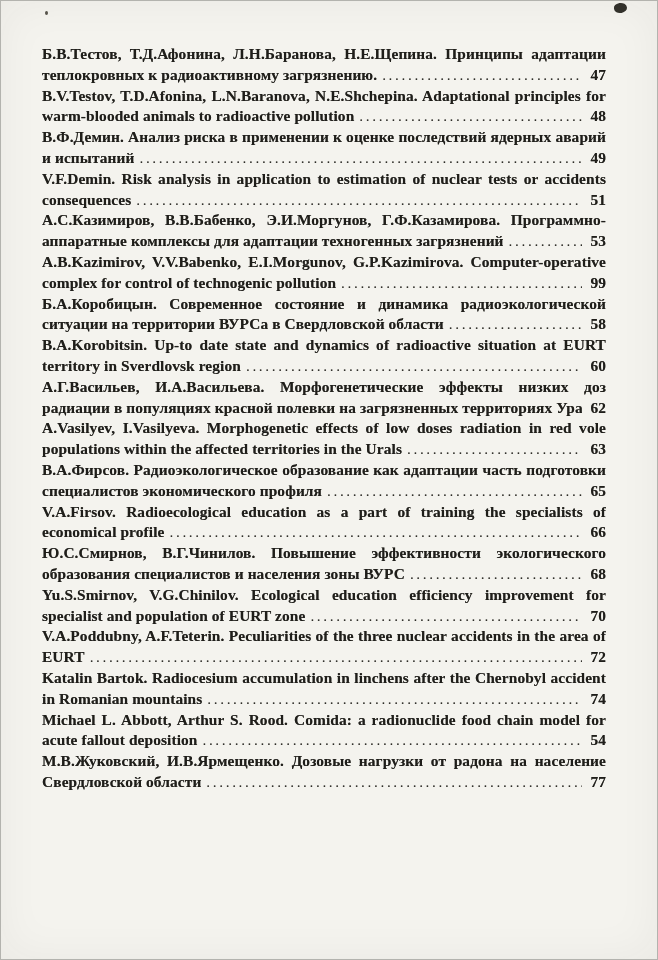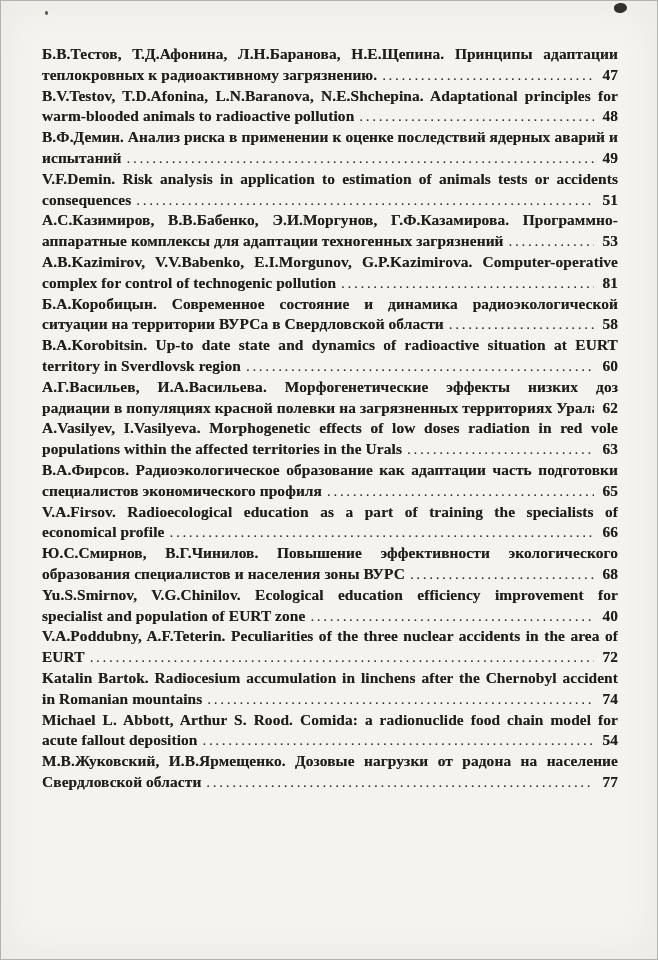--- a/index.html
+++ b/index.html
@@ -11,21 +11,21 @@
     background:#ffffff;
     font-family:"Liberation Serif","DejaVu Serif",serif;
   }
   .page{
     position:relative;
     width:658px;
     height:960px;
     box-sizing:border-box;
     background:var(--paper);
     box-shadow: inset 0 0 0 1px #b3b3ae, inset 0 0 45px rgba(40,40,30,0.05);
-    padding:44px 40px 0 42px;
+    padding:44px 52px 0 42px;
     overflow:hidden;
     color:var(--ink);
   }
   .toc{
     font-size:15.4px;
     line-height:20.8px;
     font-weight:600;
     letter-spacing:0.1px;
     text-shadow:0 0 0.4px rgba(31,30,26,0.55);
   }
@@ -80,42 +80,42 @@
 <div class="page">
   <span class="artifact-tl"></span>
   <span class="artifact-tr"></span>
   <div class="toc">
   <div class="entry"><span class="entry-text">Б.В.Тестов, Т.Д.Афонина, Л.Н.Баранова, Н.Е.Щепина. Принципы адаптации теплокровных к радиоактивному загрязнению.</span><span class="entry-page">47</span></div>
 
   <div class="entry"><span class="entry-text">B.V.Testov, T.D.Afonina, L.N.Baranova, N.E.Shchepina. Adaptational principles for warm-blooded animals to radioactive pollution</span><span class="entry-page">48</span></div>
 
   <div class="entry"><span class="entry-text">В.Ф.Демин. Анализ риска в применении к оценке последствий ядерных аварий и испытаний</span><span class="entry-page">49</span></div>
 
-  <div class="entry"><span class="entry-text">V.F.Demin. Risk analysis in application to estimation of animals tests or accidents consequences</span><span class="entry-page">51</span></div>
+  <div class="entry"><span class="entry-text">V.F.Demin. Risk analysis in application to estimation of nuclear tests or accidents consequences</span><span class="entry-page">51</span></div>
 
   <div class="entry"><span class="entry-text">А.С.Казимиров, В.В.Бабенко, Э.И.Моргунов, Г.Ф.Казамирова. Программно-аппаратные комплексы для адаптации техногенных загрязнений</span><span class="entry-page">53</span></div>
 
-  <div class="entry"><span class="entry-text">A.B.Kazimirov, V.V.Babenko, E.I.Morgunov, G.P.Kazimirova. Computer-operative complex for control of technogenic pollution</span><span class="entry-page">81</span></div>
+  <div class="entry"><span class="entry-text">A.B.Kazimirov, V.V.Babenko, E.I.Morgunov, G.P.Kazimirova. Computer-operative complex for control of technogenic pollution</span><span class="entry-page">99</span></div>
 
 
   <div class="entry"><span class="entry-text">Б.А.Коробицын. Современное состояние и динамика радиоэкологической ситуации на территории ВУРСа в Свердловской области</span><span class="entry-page">58</span></div>
 
   <div class="entry"><span class="entry-text">B.A.Korobitsin. Up-to date state and dynamics of radioactive situation at EURT territory in Sverdlovsk region</span><span class="entry-page">60</span></div>
 
   <div class="entry"><span class="entry-text">А.Г.Васильев, И.А.Васильева. Морфогенетические эффекты низких доз радиации в популяциях красной полевки на загрязненных территориях Урала</span><span class="entry-page">62</span></div>
 
   <div class="entry"><span class="entry-text">A.Vasilyev, I.Vasilyeva. Morphogenetic effects of low doses radiation in red vole populations within the affected territories in the Urals</span><span class="entry-page">63</span></div>
 
   <div class="entry"><span class="entry-text">В.А.Фирсов. Радиоэкологическое образование как адаптации часть подготовки специалистов экономического профиля</span><span class="entry-page">65</span></div>
 
   <div class="entry"><span class="entry-text">V.A.Firsov. Radioecological education as a part of training the specialists of economical profile</span><span class="entry-page">66</span></div>
 
   <div class="entry"><span class="entry-text">Ю.С.Смирнов, В.Г.Чинилов. Повышение эффективности экологического образования специалистов и населения зоны ВУРС</span><span class="entry-page">68</span></div>
 
-  <div class="entry"><span class="entry-text">Yu.S.Smirnov, V.G.Chinilov. Ecological education efficiency improvement for specialist and population of EURT zone</span><span class="entry-page">40</span></div>
+  <div class="entry"><span class="entry-text">Yu.S.Smirnov, V.G.Chinilov. Ecological education efficiency improvement for specialist and population of EURT zone</span><span class="entry-page">70</span></div>
 
 
   <div class="entry"><span class="entry-text">V.A.Poddubny, A.F.Teterin. Peculiarities of the three nuclear accidents in the area of EURT</span><span class="entry-page">72</span></div>
 
 
   <div class="entry"><span class="entry-text">Katalin Bartok. Radiocesium accumulation in linchens after the Chernobyl accident in Romanian mountains</span><span class="entry-page">74</span></div>
 
   <div class="entry"><span class="entry-text">Michael L. Abbott, Arthur S. Rood. Comida: a radionuclide food chain model for acute fallout deposition</span><span class="entry-page">54</span></div>
 
   <div class="entry"><span class="entry-text">М.В.Жуковский, И.В.Ярмещенко. Дозовые нагрузки от радона на население Свердловской области</span><span class="entry-page">77</span></div>

